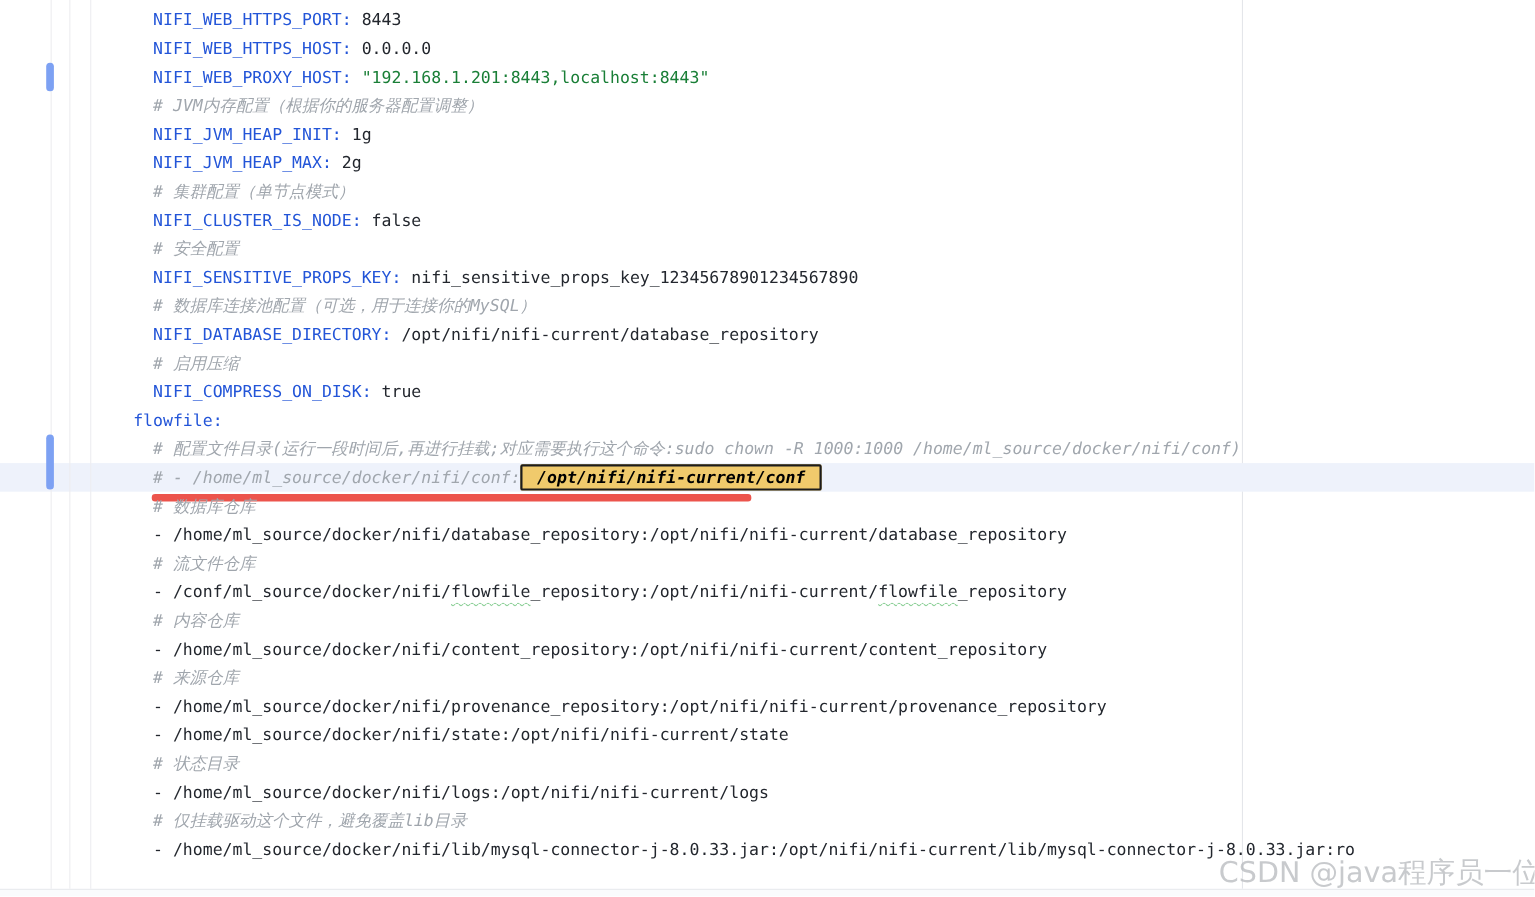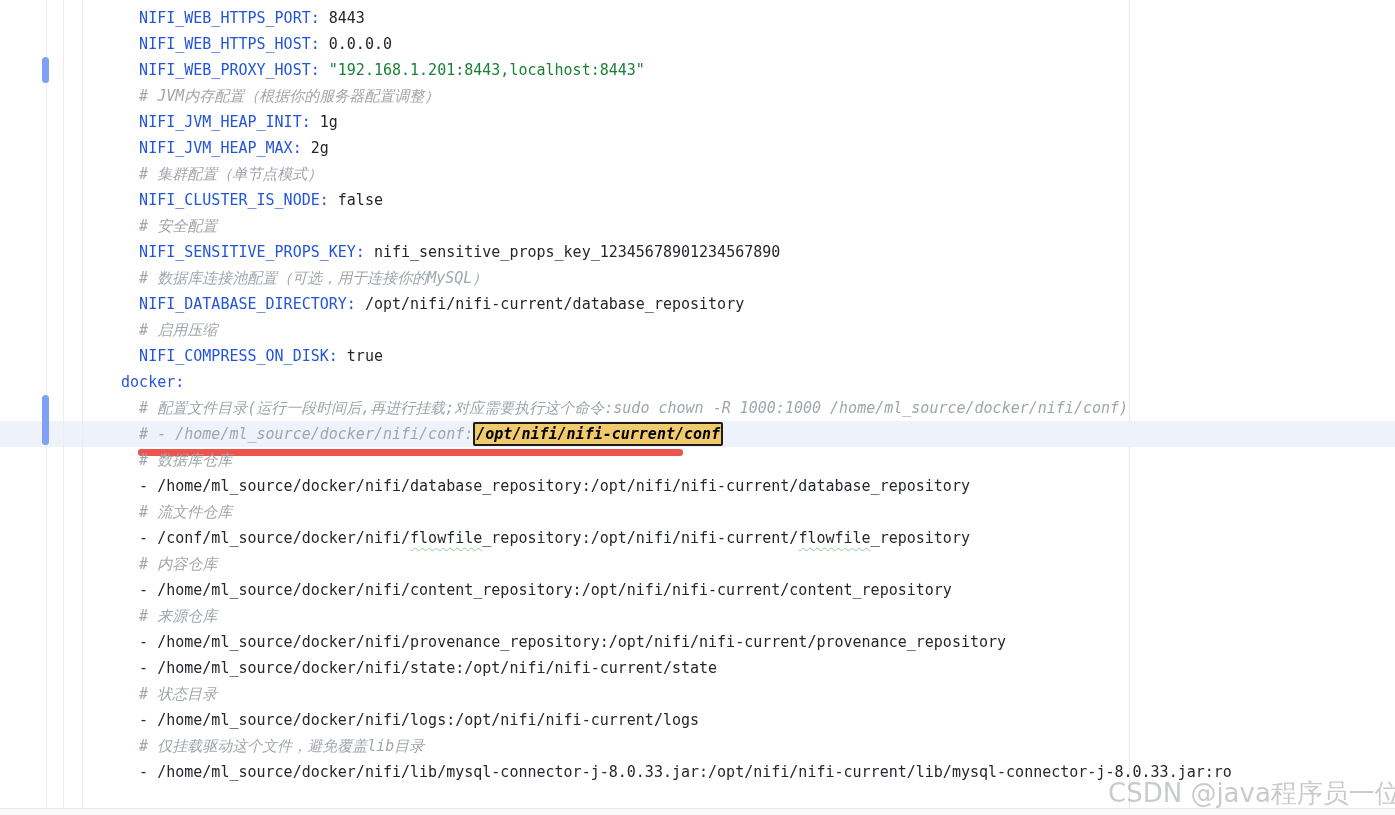--- a/index.html
+++ b/index.html
@@ -33,21 +33,21 @@
   
   .code-lines { position: absolute; left: 0; top: 5px; width: 1395px; z-index: 4; margin-left: 36px; }
   .code-line { height: 26px; line-height: 26px; white-space: pre; padding-left: 67px;
     font-size: 15px; color: #23272e; }
   .tok-key { color: #2355d8; }
   .tok-val { color: #23272e; }
   .tok-str { color: #1a7f37; }
   .tok-com { color: #a0a6ad; font-style: italic; }
   .tok-hl  { color: #000000; font-weight: bold; font-style: italic;
     background: #f0ca6c; border: 2px solid #1c1c1c; border-radius: 2px;
-    padding: 1px 1px; }
+    padding: 1px 13px; }
   .tok-wavy { color: #23272e; text-decoration: underline wavy #8fd19a 1px;
     text-underline-offset: 4px; }
 
   
   .bottom-strip { position: absolute; left: 0; top: 808px; width: 1395px; height: 7px;
     background: #fafbfd; border-top: 1px solid #e8eaee; z-index: 5; }
 
   
   .watermark { position: absolute; left: 1108px; top: 776px; z-index: 6;
     font-family: "DejaVu Sans", "Liberation Sans", sans-serif;
@@ -79,21 +79,21 @@
       <div class="code-line"><span class="tok-key">    NIFI_JVM_HEAP_INIT:</span><span class="tok-val"> 1g</span></div>
       <div class="code-line"><span class="tok-key">    NIFI_JVM_HEAP_MAX:</span><span class="tok-val"> 2g</span></div>
       <div class="code-line"><span class="tok-com">    # 集群配置（单节点模式）</span></div>
       <div class="code-line"><span class="tok-key">    NIFI_CLUSTER_IS_NODE:</span><span class="tok-val"> false</span></div>
       <div class="code-line"><span class="tok-com">    # 安全配置</span></div>
       <div class="code-line"><span class="tok-key">    NIFI_SENSITIVE_PROPS_KEY:</span><span class="tok-val"> nifi_sensitive_props_key_12345678901234567890</span></div>
       <div class="code-line"><span class="tok-com">    # 数据库连接池配置（可选，用于连接你的MySQL）</span></div>
       <div class="code-line"><span class="tok-key">    NIFI_DATABASE_DIRECTORY:</span><span class="tok-val"> /opt/nifi/nifi-current/database_repository</span></div>
       <div class="code-line"><span class="tok-com">    # 启用压缩</span></div>
       <div class="code-line"><span class="tok-key">    NIFI_COMPRESS_ON_DISK:</span><span class="tok-val"> true</span></div>
-      <div class="code-line"><span class="tok-key">  docker:</span></div>
+      <div class="code-line"><span class="tok-key">  flowfile:</span></div>
       <div class="code-line"><span class="tok-com">    # 配置文件目录(运行一段时间后,再进行挂载;对应需要执行这个命令:sudo chown -R 1000:1000 /home/ml_source/docker/nifi/conf)</span></div>
       <div class="code-line"><span class="tok-com">    # - /home/ml_source/docker/nifi/conf:</span><span class="tok-hl">/opt/nifi/nifi-current/conf</span></div>
       <div class="code-line"><span class="tok-com">    # 数据库仓库</span></div>
       <div class="code-line"><span class="tok-val">    - /home/ml_source/docker/nifi/database_repository:/opt/nifi/nifi-current/database_repository</span></div>
       <div class="code-line"><span class="tok-com">    # 流文件仓库</span></div>
       <div class="code-line"><span class="tok-val">    - /conf/ml_source/docker/nifi/</span><span class="tok-wavy">flowfile</span><span class="tok-val">_repository:/opt/nifi/nifi-current/</span><span class="tok-wavy">flowfile</span><span class="tok-val">_repository</span></div>
       <div class="code-line"><span class="tok-com">    # 内容仓库</span></div>
       <div class="code-line"><span class="tok-val">    - /home/ml_source/docker/nifi/content_repository:/opt/nifi/nifi-current/content_repository</span></div>
       <div class="code-line"><span class="tok-com">    # 来源仓库</span></div>
       <div class="code-line"><span class="tok-val">    - /home/ml_source/docker/nifi/provenance_repository:/opt/nifi/nifi-current/provenance_repository</span></div>

